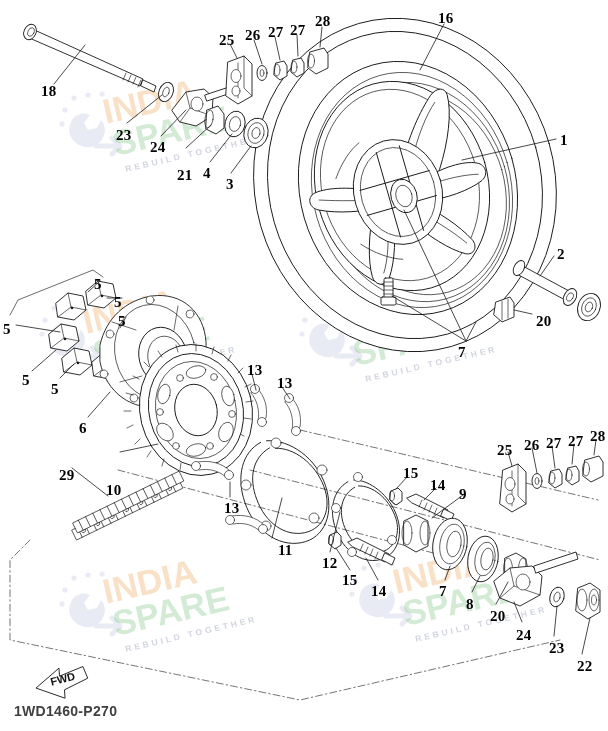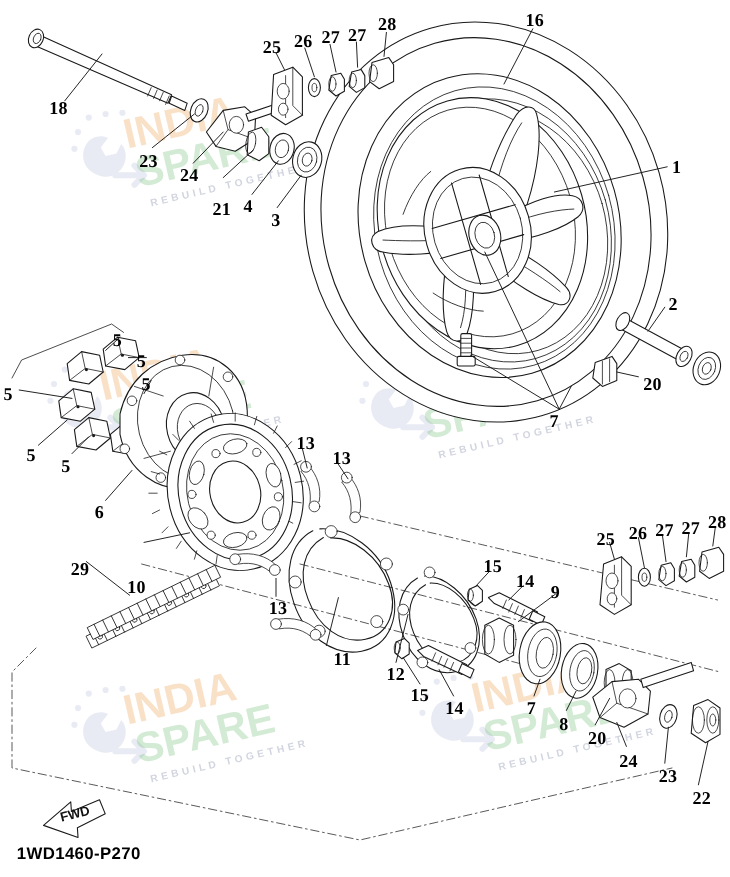--- a/index.html
+++ b/index.html
@@ -21,21 +21,21 @@
   .fillw-thin{fill:#ffffff;stroke:#1a1a1a;stroke-width:0.65;stroke-linejoin:round;stroke-linecap:round;}
   .fillk{fill:#1a1a1a;stroke:none;}
   .callout{
     position:absolute;color:#000;font-size:15px;font-weight:700;
     font-family:"Liberation Serif", serif;letter-spacing:0.2px;
     line-height:1;white-space:nowrap;z-index:5;
   }
   #docnum{
     position:absolute;left:14px;top:703px;z-index:6;
     font-family:"Liberation Sans", sans-serif;
-    font-size:14px;font-weight:700;color:#000000;letter-spacing:0.3px;
+    font-size:14px;font-weight:700;color:#404040;letter-spacing:0.3px;
   }
   #fwdlabel{
     position:absolute;z-index:6;left:49px;top:676px;
     font-family:"Liberation Sans", sans-serif;
     font-size:11px;font-weight:700;color:#111;
     transform:rotate(-14deg);transform-origin:0 0;
   }
   .wm-text{font-family:"Liberation Sans", sans-serif;font-weight:800;}
 </style>
 </head>

